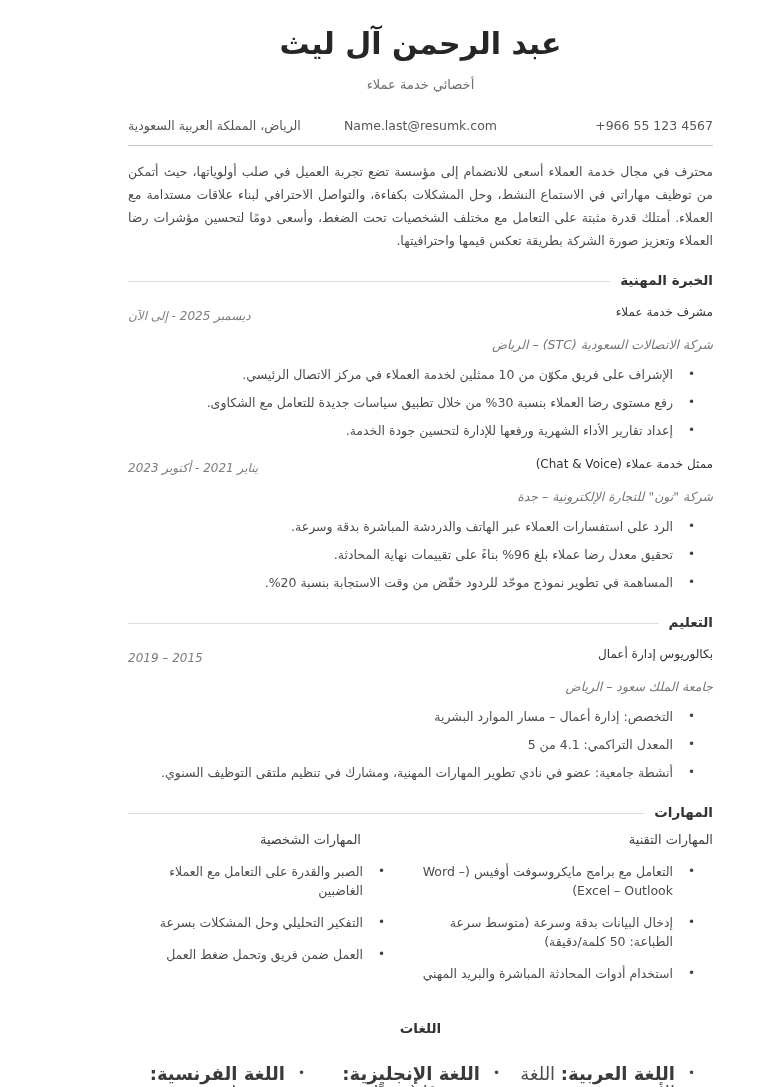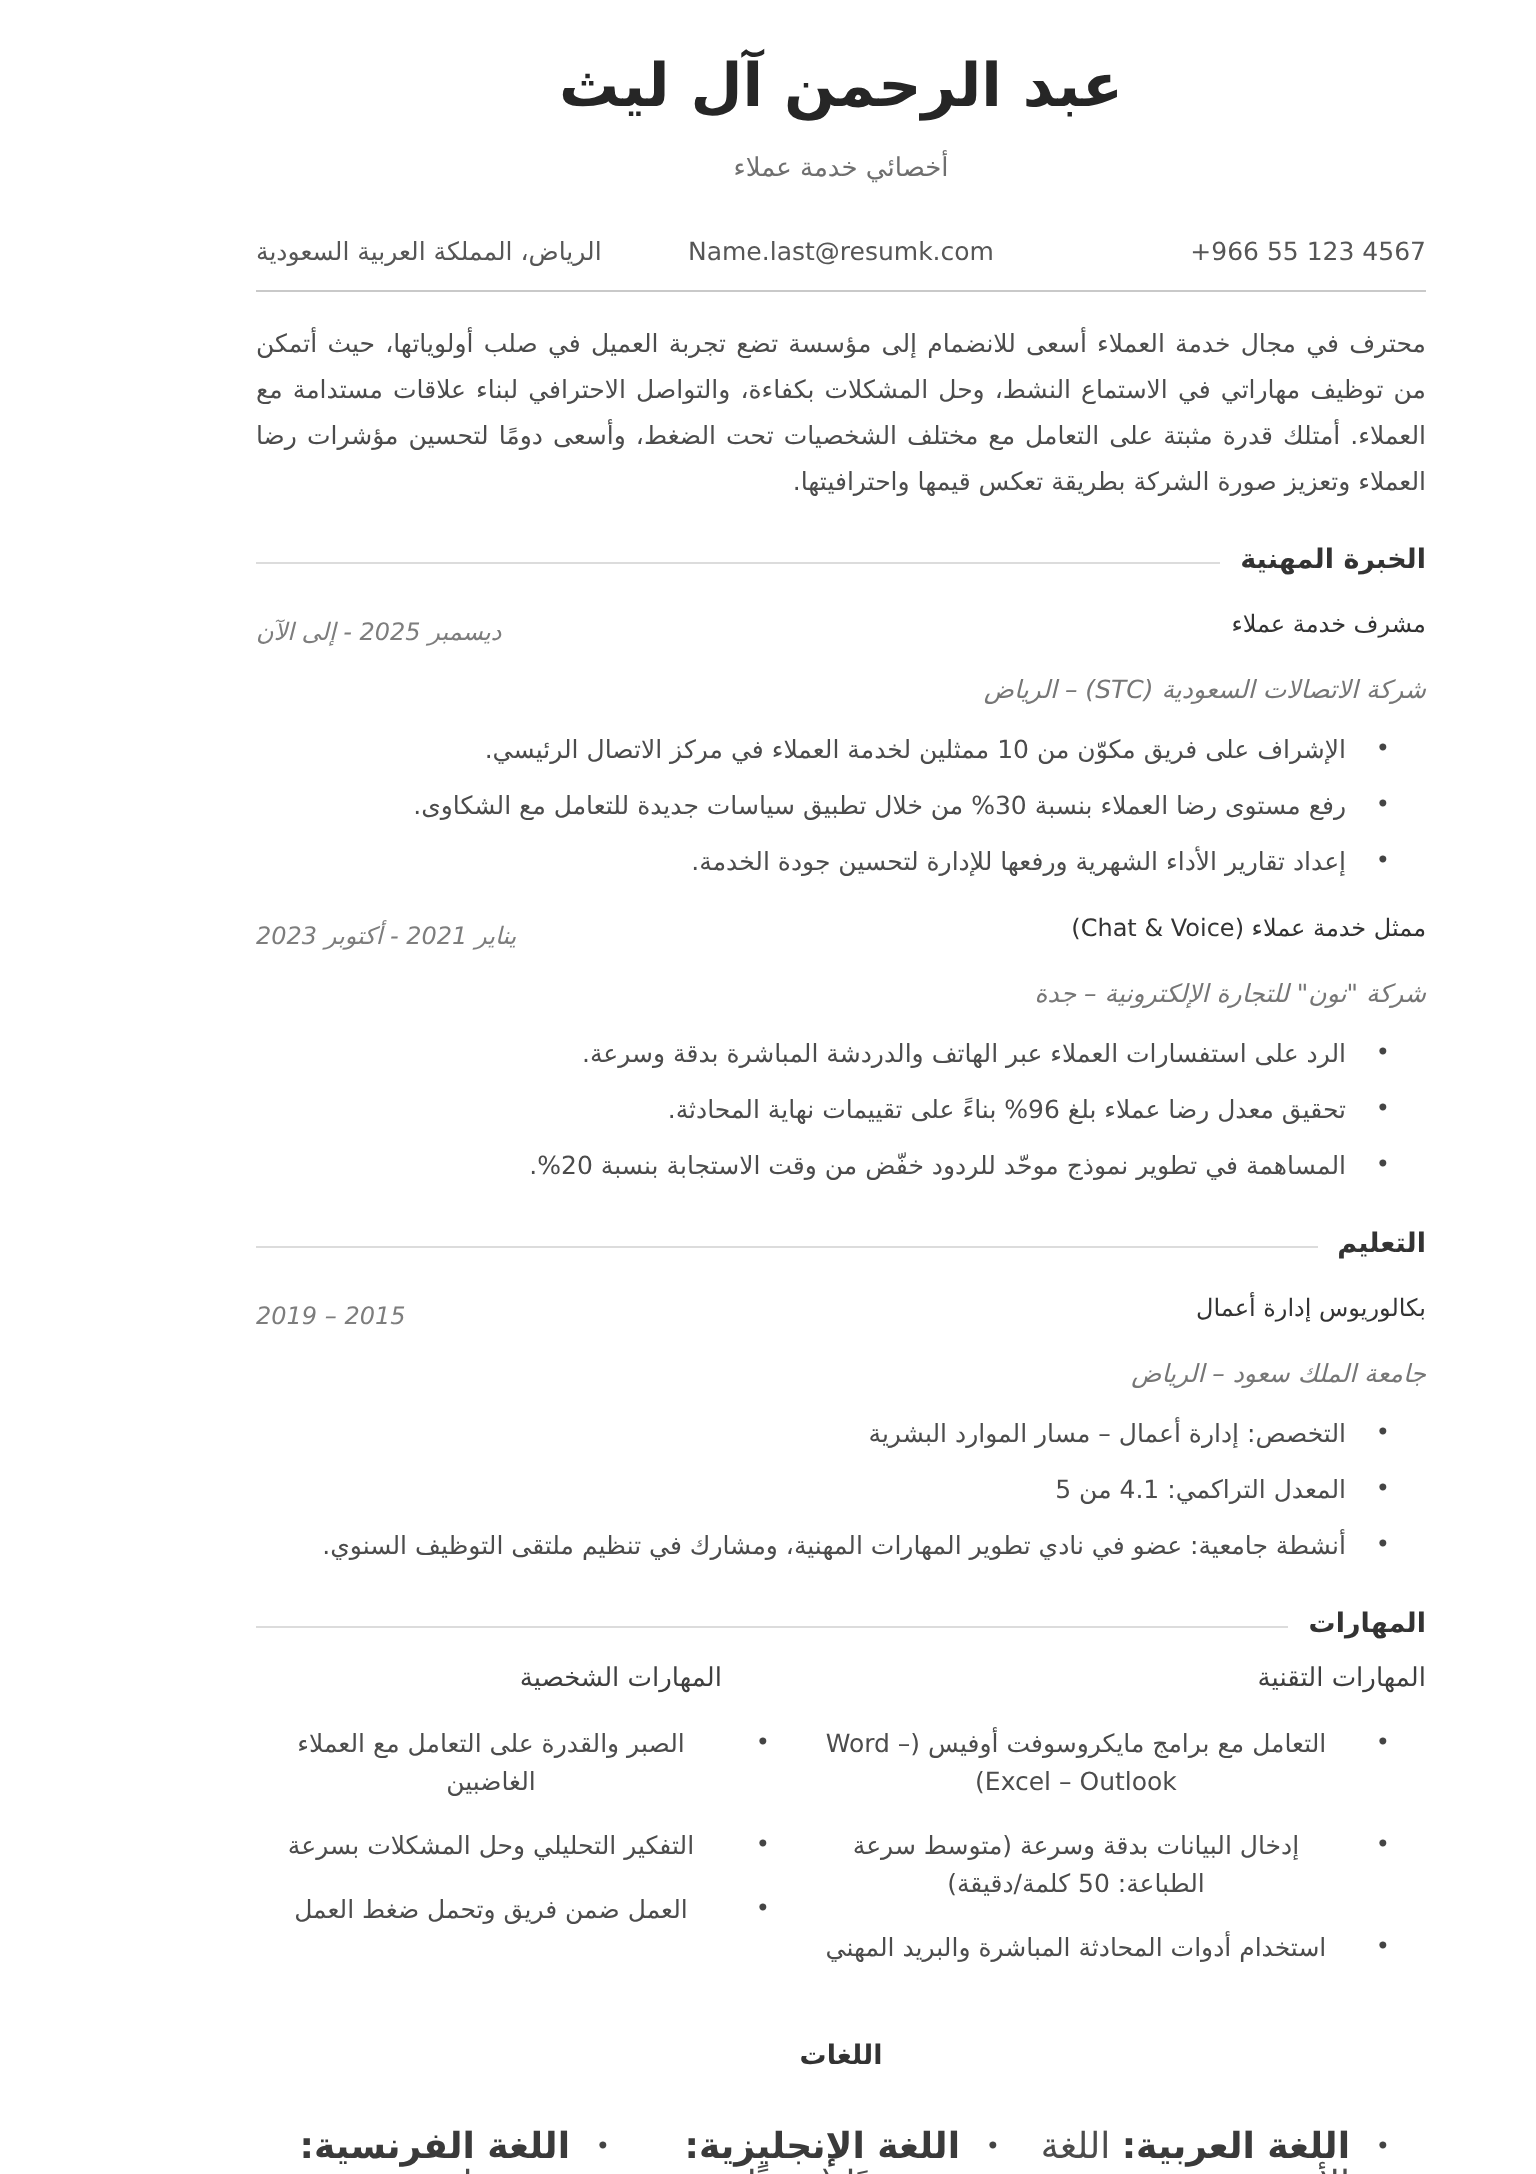--- a/index.html
+++ b/index.html
@@ -49,21 +49,21 @@
               line-height:19px; margin-bottom:9px; }
   .blist li::before { content:"•"; position:absolute; right:18px; top:0; color:#444444; font-size:12px; }
 
   
   .skills-cols { display:flex; margin-top:12px; }
   .col-tech { width:53%; }
   .col-pers { width:47%; }
   .skill-sub { font-size:13px; color:#3f3f3f; text-align:right; }
   .col-pers .skill-sub { margin-right:42px; }
   .skills-cols ul.blist { margin-top:15px; }
-  .skills-cols .blist li { margin-bottom:13px;text-align:center; }
+  .skills-cols .blist li { margin-bottom:13px; }
 
   
   .lang-row { display:flex; margin-top:15px; }
   .lang-item { flex:1; position:relative; padding-right:38px; font-size:18px; color:#4c4c4c; line-height:19px; }
   .lang-item::before { content:"•"; position:absolute; right:18px; top:0; color:#444444; font-size:12px; }
   .lang-label { font-weight:700; color:#3a3a3a; }
 </style>
 </head>
 <body>
 

